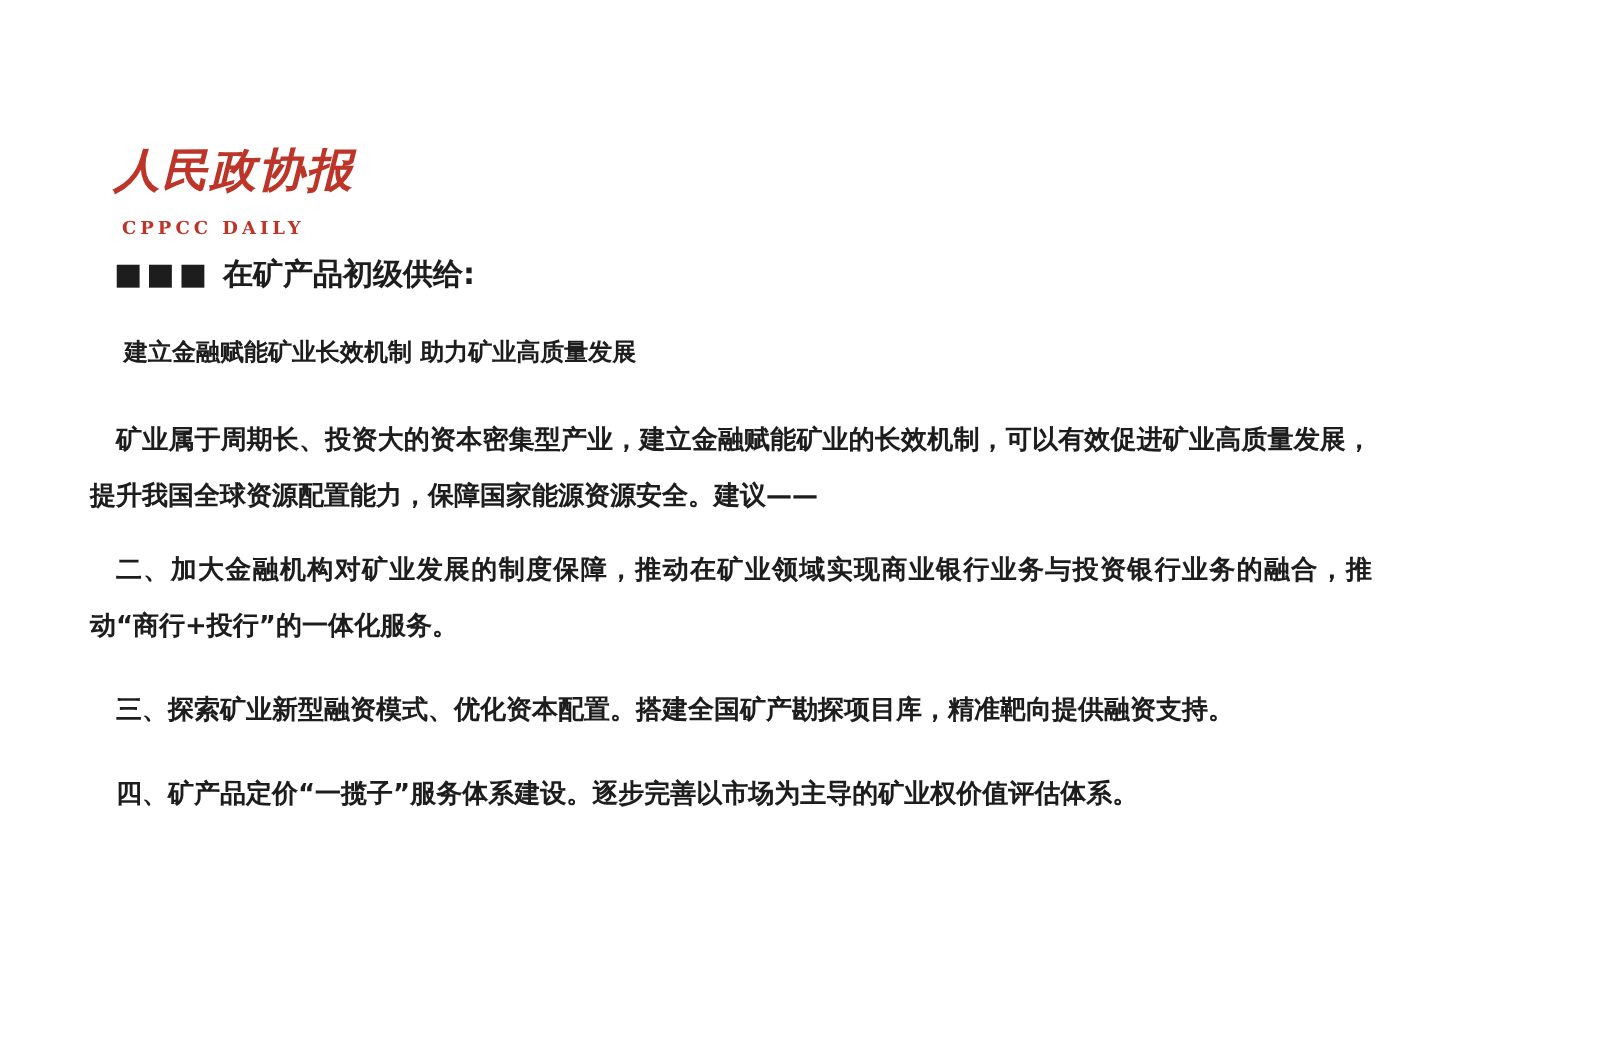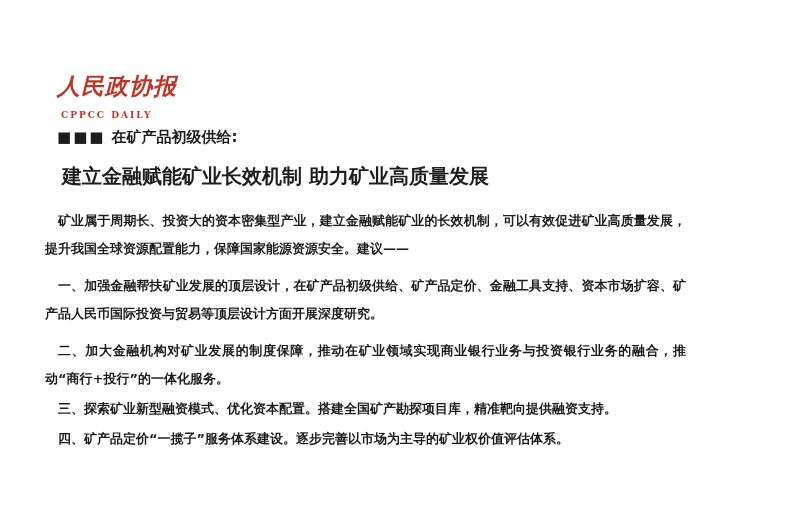--- a/index.html
+++ b/index.html
@@ -48,37 +48,37 @@
     line-height: 19px;
     white-space: nowrap;
   }
   .byline-squares {
     letter-spacing: 2px;
     margin-right: 6px;
     font-size: 15px;
   }
   .article-title {
     margin: 19px 0 0 17px;
-    font-size: 20px;
+    font-size: 12px;
     font-weight: 700;
     line-height: 20px;
   }
   .para {
     margin: 9px 0 0 0;
     font-size: 13px;
     font-weight: 700;
     line-height: 28px;
     text-indent: 1em;
     text-align: justify;
   }
   .para.first {
     margin-top: 21px;
   }
   .para.single {
-    margin-top: 2px;
+    margin-top: 14px;
   }
 </style>
 </head>
 <body>
 
 <div class="page" style="color: rgb(29, 29, 29);">
 
   <div class="masthead">
     <div class="logo">
       <div class="logo-cn" style="color: rgb(188, 53, 40);">人民政协报</div>
@@ -87,21 +87,20 @@
   </div>
 
   <div class="byline-row">
     <span class="byline-squares">■■■</span><span class="byline-text">在矿产品初级供给:</span>
   </div>
 
   <h1 class="article-title">建立金融赋能矿业长效机制 助力矿业高质量发展</h1>
 
   <p class="para first">矿业属于周期长、投资大的资本密集型产业，建立金融赋能矿业的长效机制，可以有效促进矿业高质量发展，提升我国全球资源配置能力，保障国家能源资源安全。建议——</p>
 
-  <p class="para">一、加强金融帮扶矿业发展的顶层设计，在矿产品初级供给、矿产品定价、金融工具支持、资本市场扩容、矿产品人民币国际投资与贸易等顶层设计方面开展深度研究。</p>
 
   <p class="para">二、加大金融机构对矿业发展的制度保障，推动在矿业领域实现商业银行业务与投资银行业务的融合，推动“商行+投行”的一体化服务。</p>
 
   <p class="para single">三、探索矿业新型融资模式、优化资本配置。搭建全国矿产勘探项目库，精准靶向提供融资支持。</p>
 
   <p class="para single">四、矿产品定价“一揽子”服务体系建设。逐步完善以市场为主导的矿业权价值评估体系。</p>
 
 </div>
 
 </body></html>

